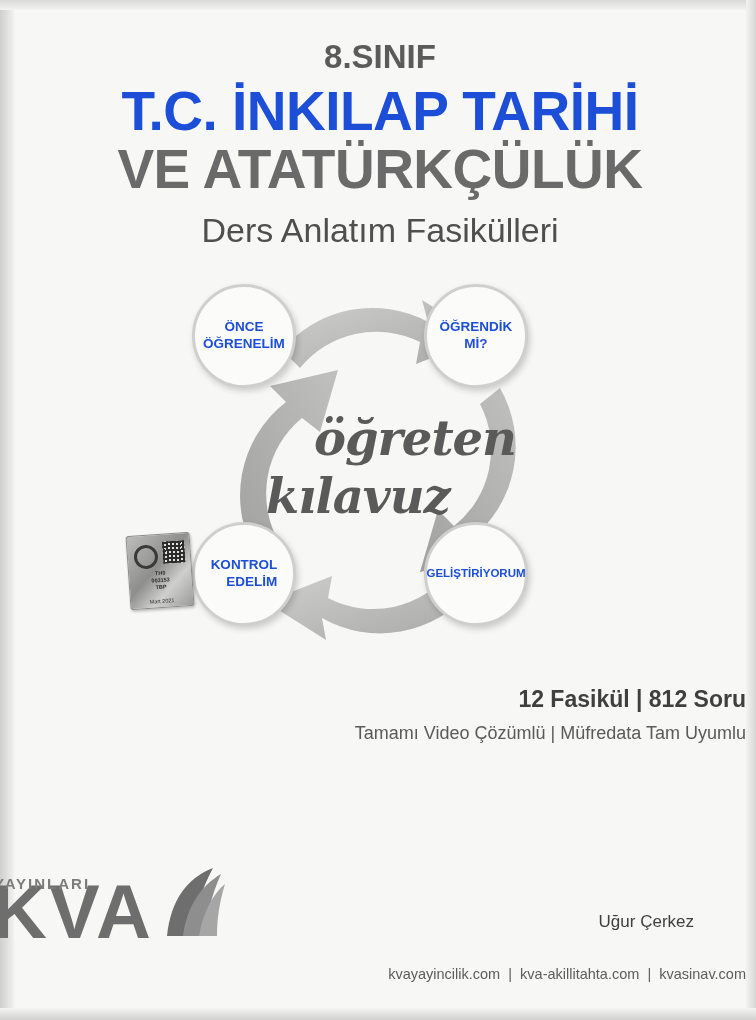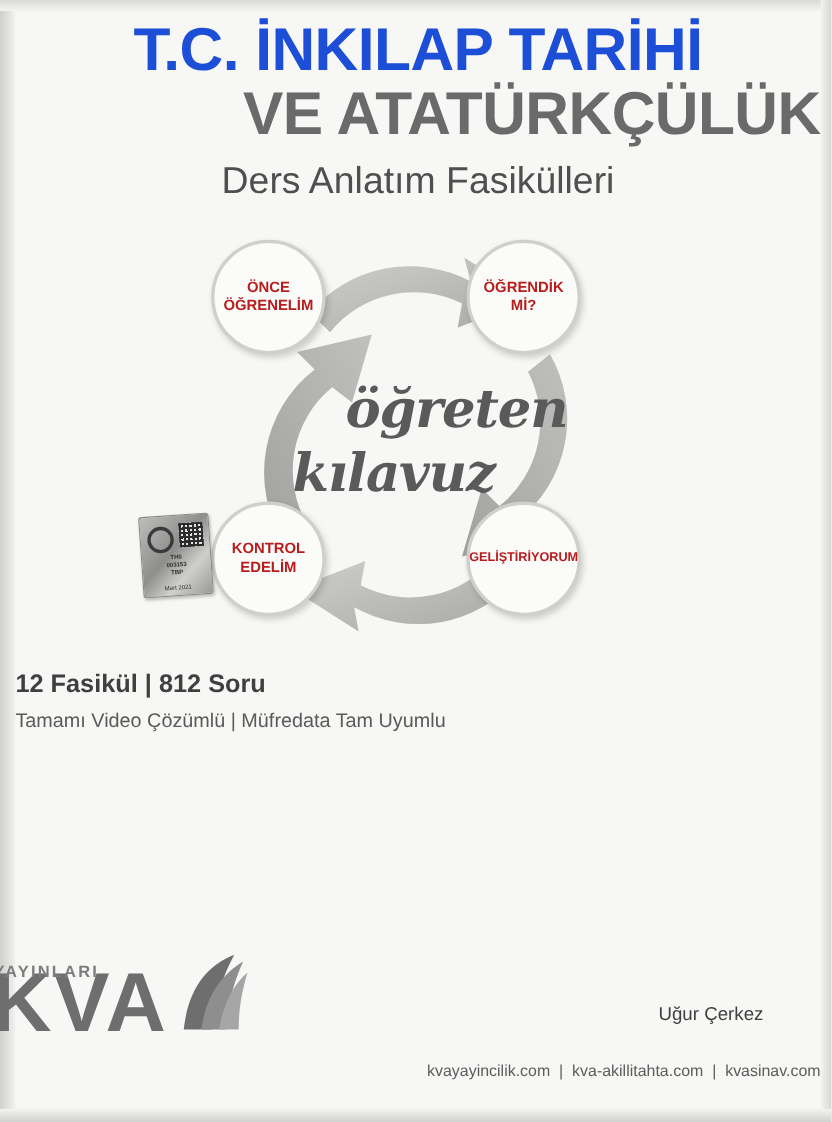--- a/index.html
+++ b/index.html
@@ -66,21 +66,21 @@
   .title-1 {
     text-align: center;
     font-size: 55px;
     font-weight: bold;
     color: #1d4ed8;
     line-height: 1.06;
     margin-top: 6px;
     letter-spacing: -0.5px;
   }
   .title-2 {
-    text-align: right;
+    text-align: center;
     font-size: 55px;
     font-weight: bold;
     color: #6a6a6a;
     line-height: 1.06;
     letter-spacing: -0.5px;
   }
   .subtitle {
     text-align: center;
     font-size: 34px;
     font-weight: normal;
@@ -107,29 +107,29 @@
     border-radius: 50%;
     background: #fbfbfa;
     border: 3px solid #cfcfcd;
     box-shadow: 2px 3px 6px rgba(0,0,0,0.18);
     display: flex;
     align-items: center;
     justify-content: center;
     text-align: center;
     font-size: 13.5px;
     font-weight: bold;
-    color: #b91c1c;
+    color: #1d4ed8;
     line-height: 1.2;
     box-sizing: border-box;
   }
   .node.small-text { font-size: 11.5px; }
   .node-1 { left: 22px;  top: 12px; }
   .node-2 { left: 254px; top: 12px; }
   .node-3 { left: 254px; top: 250px; }
-  .node-4 { left: 22px;  top: 250px; }
+  .node-4 { left: 22px;  top: 250px; text-align: right; }
 
   .center-word-1 {
     position: absolute;
     left: 76px;
     top: 138px;
     width: 270px;
     text-align: right;
     font-family: "DejaVu Serif", serif;
     font-style: italic;
     font-weight: bold;
@@ -201,22 +201,22 @@
     left: 3px;
     bottom: 3px;
     width: 56px;
     font-size: 5.5px;
     color: #2e2e2e;
     text-align: center;
   }
 
   
   .features {
-    margin-top: 2px;
-    text-align: left;
+    margin-top: 14px;
+    text-align: right;
   }
   .feat-main {
     font-size: 23px;
     font-weight: bold;
     color: #3f3f3f;
     margin-bottom: 10px;
   }
   .feat-line {
     font-size: 18px;
     color: #5a5a5a;
@@ -285,20 +285,21 @@
 <body>
 
 <div class="page">
   <div class="edge-left"></div>
   <div class="edge-top"></div>
   <div class="edge-right"></div>
   <div class="edge-bottom"></div>
 
   <div class="content">
 
+    <div class="grade">8.SINIF</div>
     <div class="title-1">T.C. İNKILAP TARİHİ</div>
     <div class="title-2">VE ATATÜRKÇÜLÜK</div>
     <div class="subtitle">Ders Anlatım Fasikülleri</div>
 
     <div class="diagram">
 
       <svg class="arrow-svg" width="420" height="400" viewBox="0 0 420 400">
         <defs>
           <linearGradient id="ag1" x1="0" y1="0" x2="1" y2="1">
             <stop offset="0%" stop-color="#cdcdcb"></stop>

